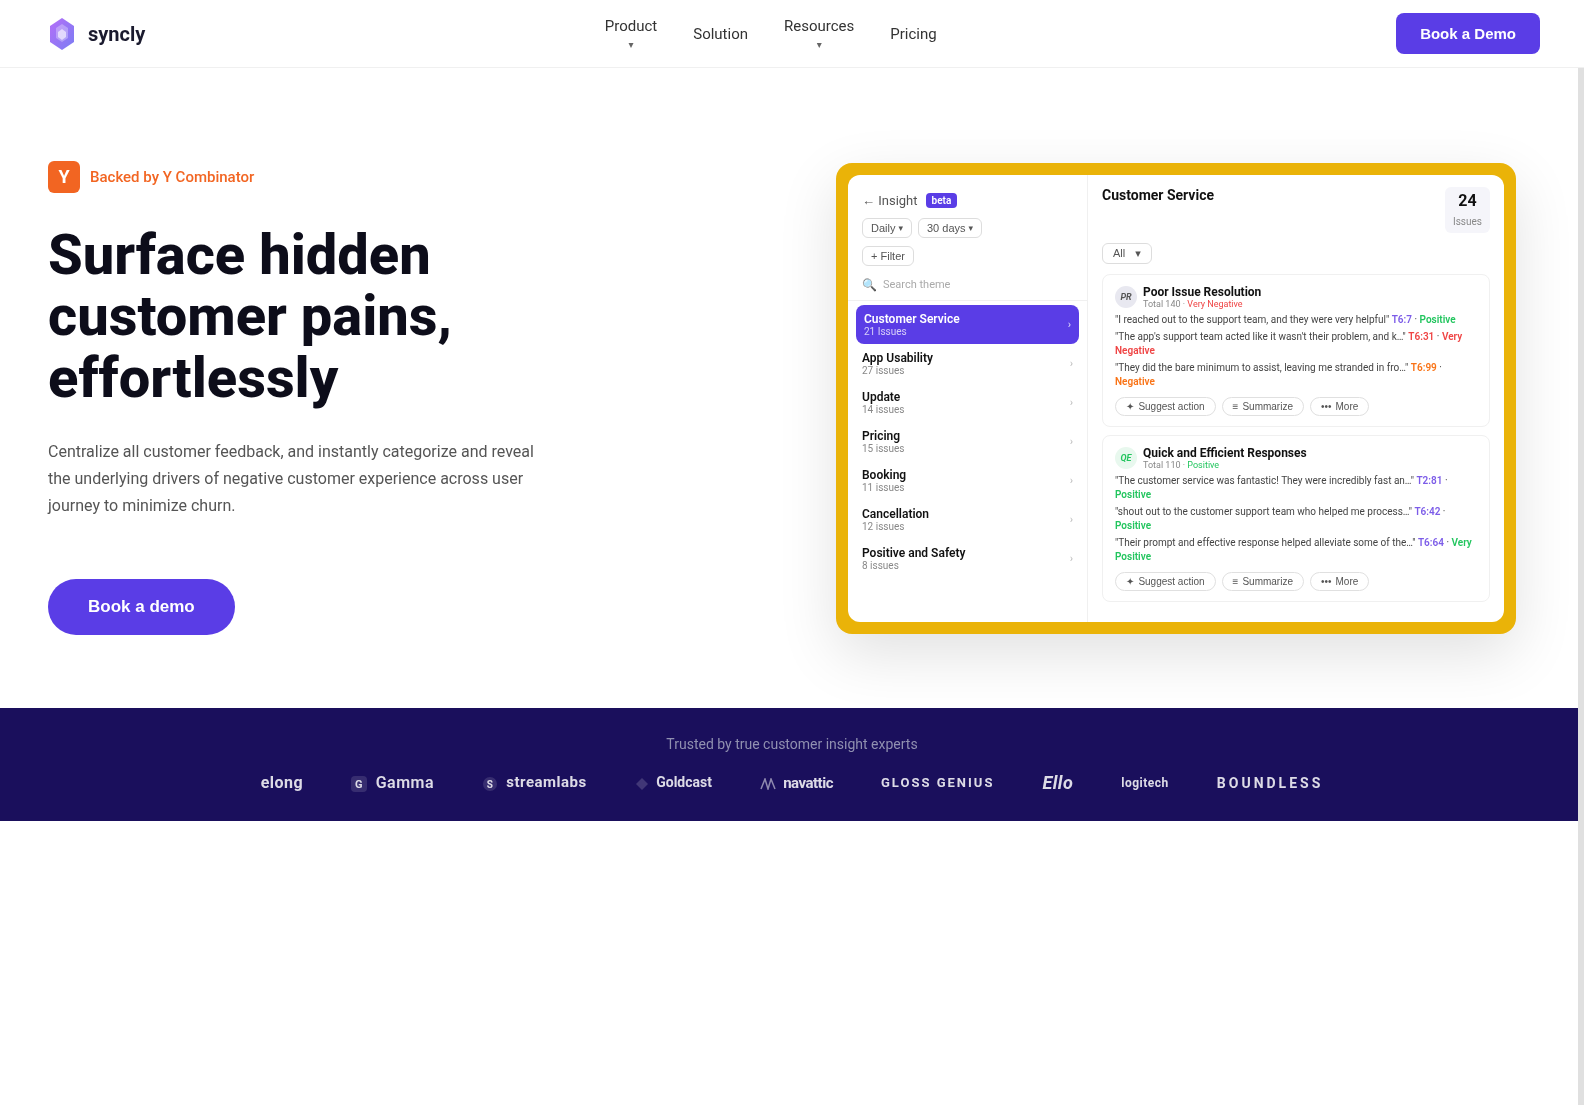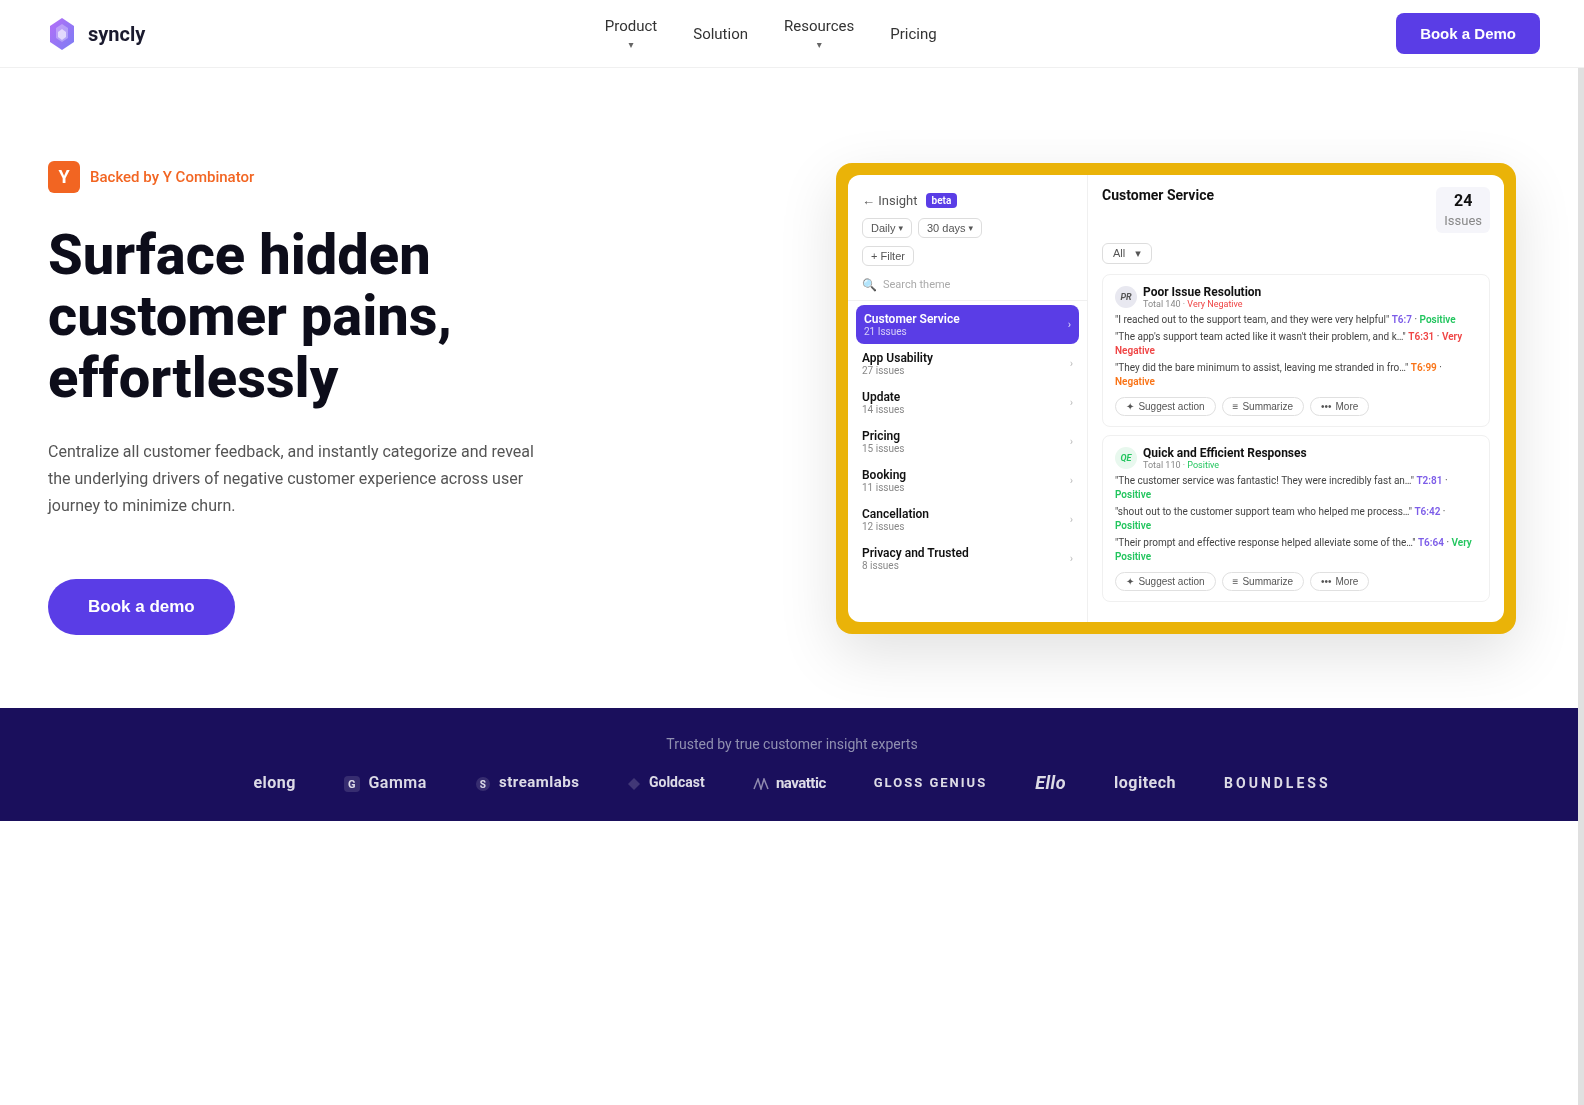--- a/index.html
+++ b/index.html
@@ -104,21 +104,21 @@
     .dash-item.active .dash-item-arrow { color: rgba(255,255,255,0.8); }
 
     
     .dash-right { flex: 1; padding: 12px 14px; }
     .dash-right-header { display: flex; justify-content: space-between; align-items: flex-start; margin-bottom: 10px; }
     .dash-section-title { font-size: 14px; font-weight: 700; color: #111; }
     .dash-count-badge {
       text-align: center; background: #f5f5fa; border-radius: 6px; padding: 4px 8px;
     }
     .dash-count-num { font-size: 16px; font-weight: 700; color: #111; display: block; }
-    .dash-count-label { font-size: 13px; color: #888; }
+    .dash-count-label { font-size: 10px; color: #888; }
     .dash-filter-row { display: flex; gap: 6px; margin-bottom: 10px; }
     .dash-all-btn {
       border: 1px solid #ddd; border-radius: 6px; padding: 3px 10px;
       font-size: 11px; color: #555; cursor: pointer; background: #fff;
       display: flex; align-items: center; gap: 10px;
     }
     .dash-issue {
       border: 1px solid #f0f0f0; border-radius: 8px; padding: 10px 12px; margin-bottom: 8px;
     }
     .dash-issue-header { display: flex; align-items: center; gap: 6px; margin-bottom: 4px; }
@@ -154,21 +154,21 @@
     .trusted-logo {
       color: #fff; font-size: 16px; font-weight: 700; opacity: 0.85;
       white-space: nowrap; letter-spacing: 0.5px;
     }
     .trusted-logo.gamma { font-weight: 600; }
     .trusted-logo.streamlabs { font-size: 15px; }
     .trusted-logo.goldcast { font-size: 14px; letter-spacing: 0; }
     .trusted-logo.navattic { font-size: 15px; letter-spacing: -0.5px; }
     .trusted-logo.glossgenius { letter-spacing: 2px; font-size: 13px; }
     .trusted-logo.ello { font-size: 18px; font-style: italic; }
-    .trusted-logo.logitech { font-size: 16px; letter-spacing: 0.5px; }
+    .trusted-logo.logitech { font-size: 12px; letter-spacing: 0.5px; }
     .trusted-logo.boundless { letter-spacing: 3px; font-size: 14px; }
     .trusted-logo.belong { font-size: 16px; }
 
     .scrollbar-custom { position: fixed; right: 0; top: 0; width: 10px; height: 100%; background: #f0f0f0; }
 
     
     .c-purple { color: #7c5ce8; font-weight: 600; }
     .c-red { color: #ef4444; font-weight: 600; }
     .c-green { color: #22c55e; font-weight: 600; }
     .c-orange { color: #f97316; font-weight: 600; }
@@ -288,21 +288,21 @@
             </div>
             <div class="dash-item">
               <div class="dash-item-left">
                 <div class="dash-item-name">Cancellation</div>
                 <div class="dash-item-count">12 issues</div>
               </div>
               <span class="dash-item-arrow">›</span>
             </div>
             <div class="dash-item">
               <div class="dash-item-left">
-                <div class="dash-item-name">Privacy and Trusted</div>
+                <div class="dash-item-name">Positive and Safety</div>
                 <div class="dash-item-count">8 issues</div>
               </div>
               <span class="dash-item-arrow">›</span>
             </div>
           </div>
         </div>
 
         <div class="dash-right">
           <div class="dash-right-header">
             <span class="dash-section-title">Customer Service</span>

